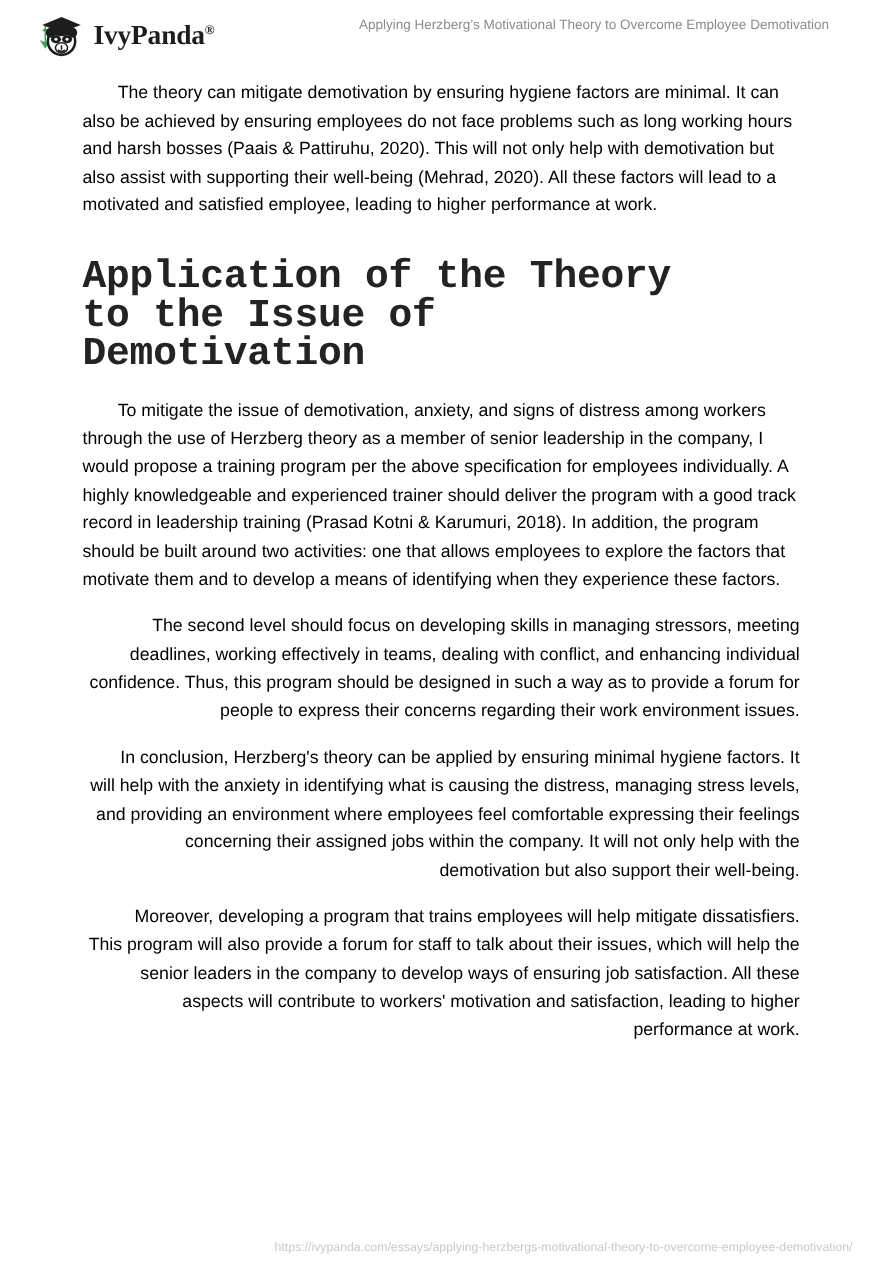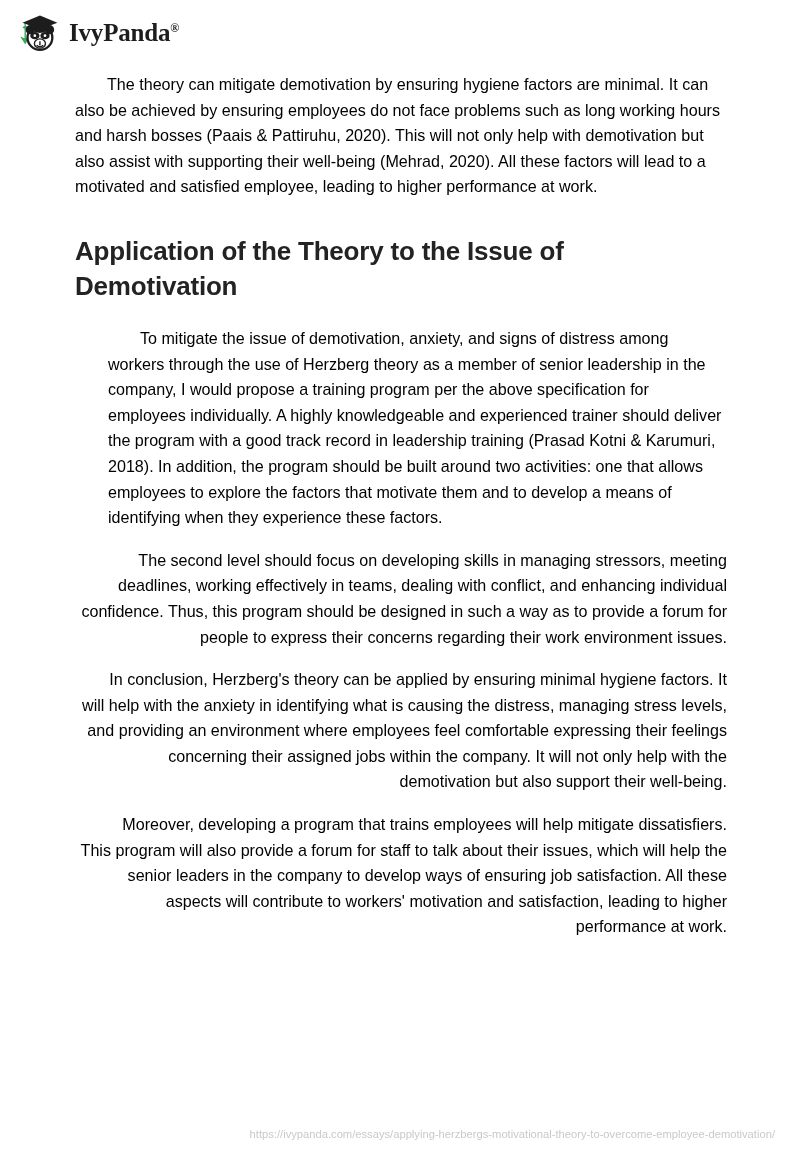--- a/index.html
+++ b/index.html
@@ -22,21 +22,21 @@
     position: absolute;
     top: 0;
     left: 0;
     width: 800px;
     height: 62px;
     box-sizing: border-box;
   }
 
   .brand {
     position: absolute;
-    left: 16px;
+    left: 32px;
     top: 9px;
     display: flex;
     align-items: center;
     gap: 7px;
     text-decoration: none;
     justify-content: center;
   }
   .brand-mark {
     width: 46px;
     height: 46px;
@@ -90,34 +90,33 @@
     text-align: left;
     text-indent: 32px;
     font-family: "Liberation Sans", sans-serif;
   }
   .para + .para {
     margin-top: 17px;
     text-align: right;
   }
 
   h2.section-heading {
-    font-size: 26px;
+    font-size: 36px;
     line-height: 35px;
     font-weight: bold;
     color: #232323;
     margin: 34px 0 0 0;
     letter-spacing: -0.2px;
-    font-family: Liberation Sans, sans-serif;
+    font-family: Liberation Mono, monospace;
   }
   h2.section-heading.tight-top {
     margin-top: 30px;
   }
   h2.section-heading + .para {
     margin-top: 22px;
-    margin-left: 33px;
   }
   .heading-wrap-narrow {
     max-width: 575px;
   }
 
   
   .page-footer {
     position: absolute;
     left: 0;
     top: 1126px;
@@ -162,20 +161,21 @@
         <path d="M52 70 L52 79" stroke="#1d1d1d" stroke-width="3"></path>
         <path d="M45 79 Q52 85 59 79" stroke="#1d1d1d" stroke-width="3" fill="none"></path>
 
         <path d="M52 14 L90 30 L52 44 L14 30 Z" fill="#1d1d1d"></path>
         <path d="M34 34 L34 47 Q52 57 70 47 L70 34" fill="#1d1d1d"></path>
       </svg>
     </span>
     <span class="brand-wordmark"><span>IvyPanda</span><span class="brand-reg">®</span></span>
   </a>
 
+  <div class="header-title">Applying Herzberg’s Motivational Theory to Overcome Employee Demotivation</div>
 </div>
 
 <div class="content">
 
   <p class="para">The theory can mitigate demotivation by ensuring hygiene factors are minimal. It can also be achieved by ensuring employees do not face problems such as long working hours and harsh bosses (Paais &amp; Pattiruhu, 2020). This will not only help with demotivation but also assist with supporting their well-being (Mehrad, 2020). All these factors will lead to a motivated and satisfied employee, leading to higher performance at work.</p>
 
   <h2 class="section-heading heading-wrap-narrow">Application of the Theory to the Issue of Demotivation</h2>
 
   <p class="para">To mitigate the issue of demotivation, anxiety, and signs of distress among workers through the use of Herzberg theory as a member of senior leadership in the company, I would propose a training program per the above specification for employees individually. A highly knowledgeable and experienced trainer should deliver the program with a good track record in leadership training (Prasad Kotni &amp; Karumuri, 2018). In addition, the program should be built around two activities: one that allows employees to explore the factors that motivate them and to develop a means of identifying when they experience these factors.</p>
 

